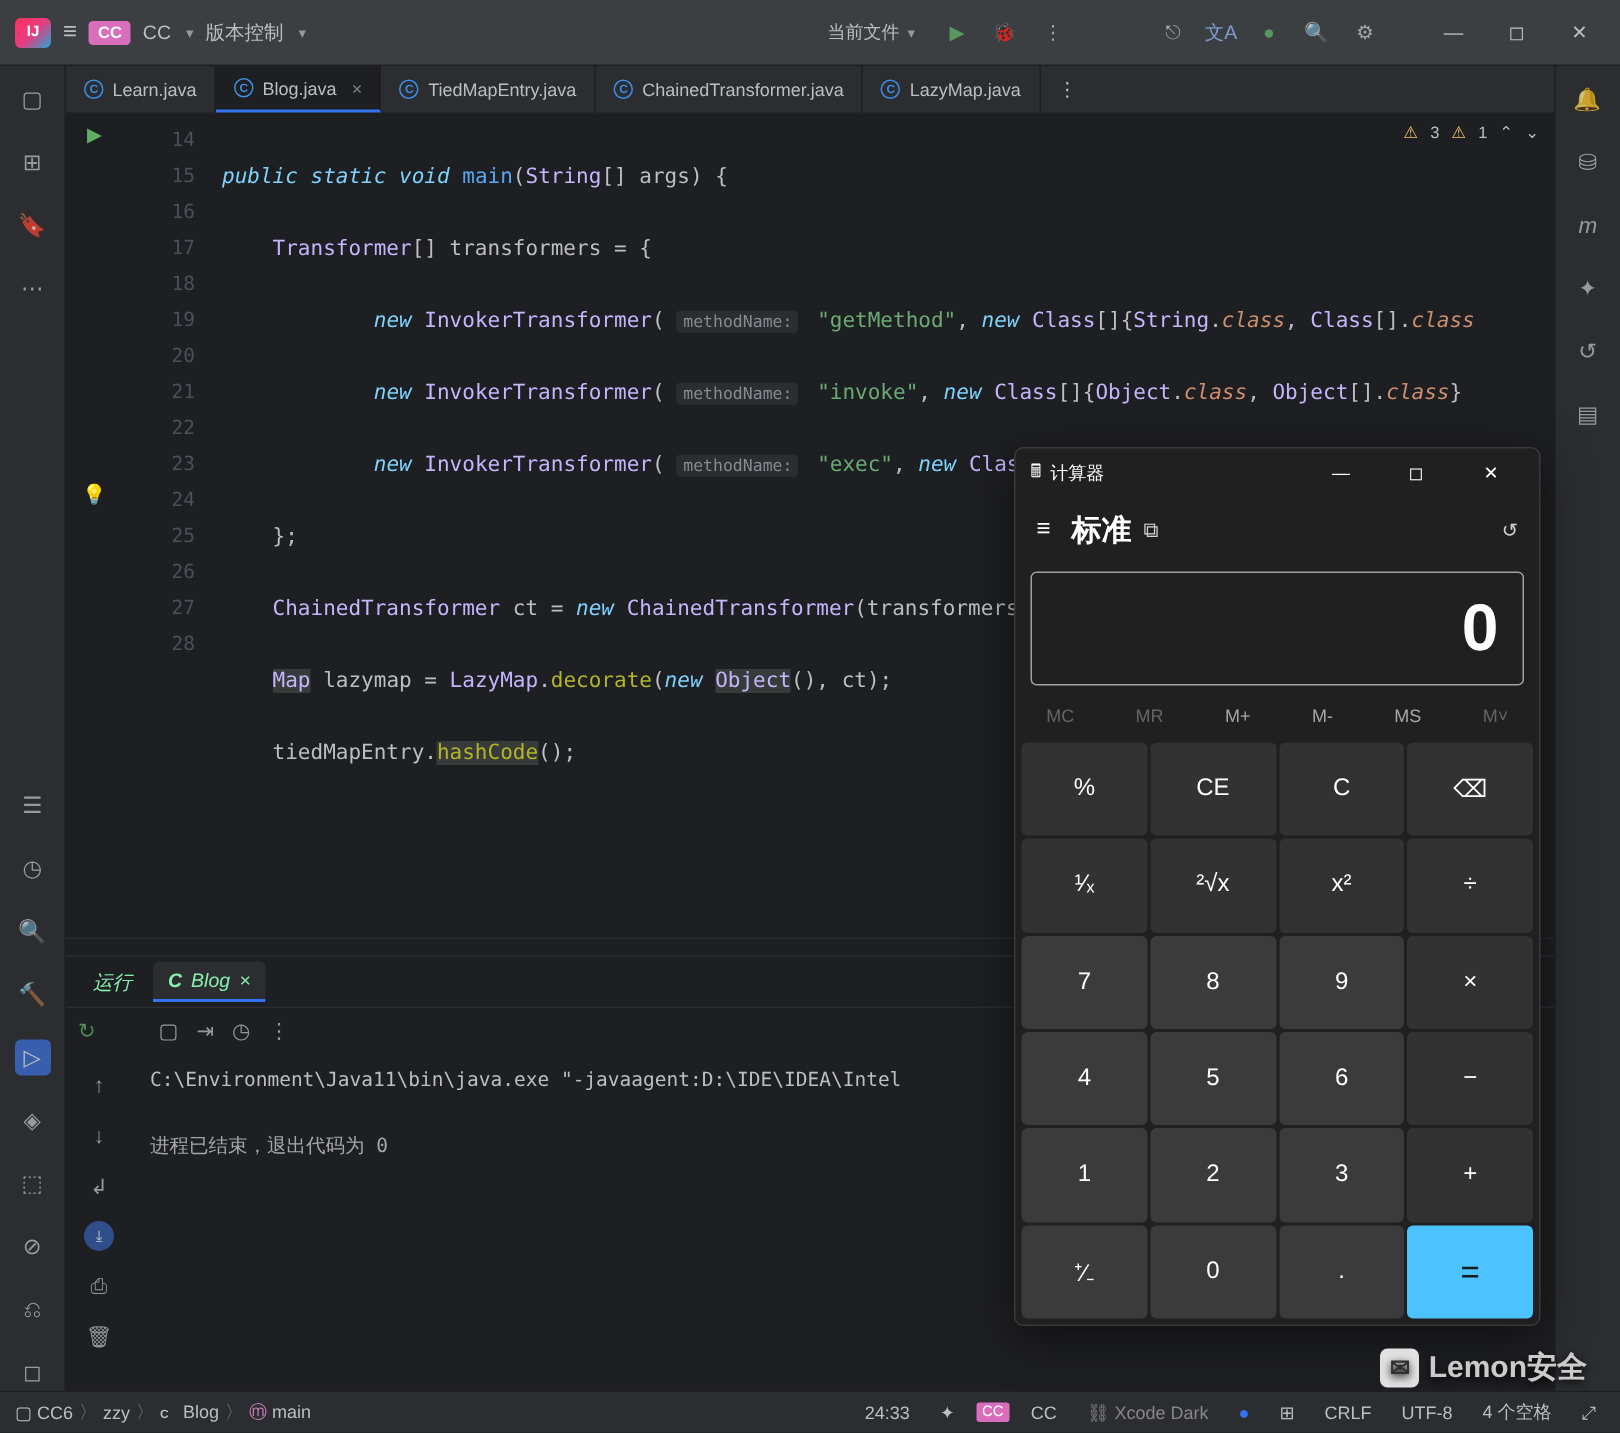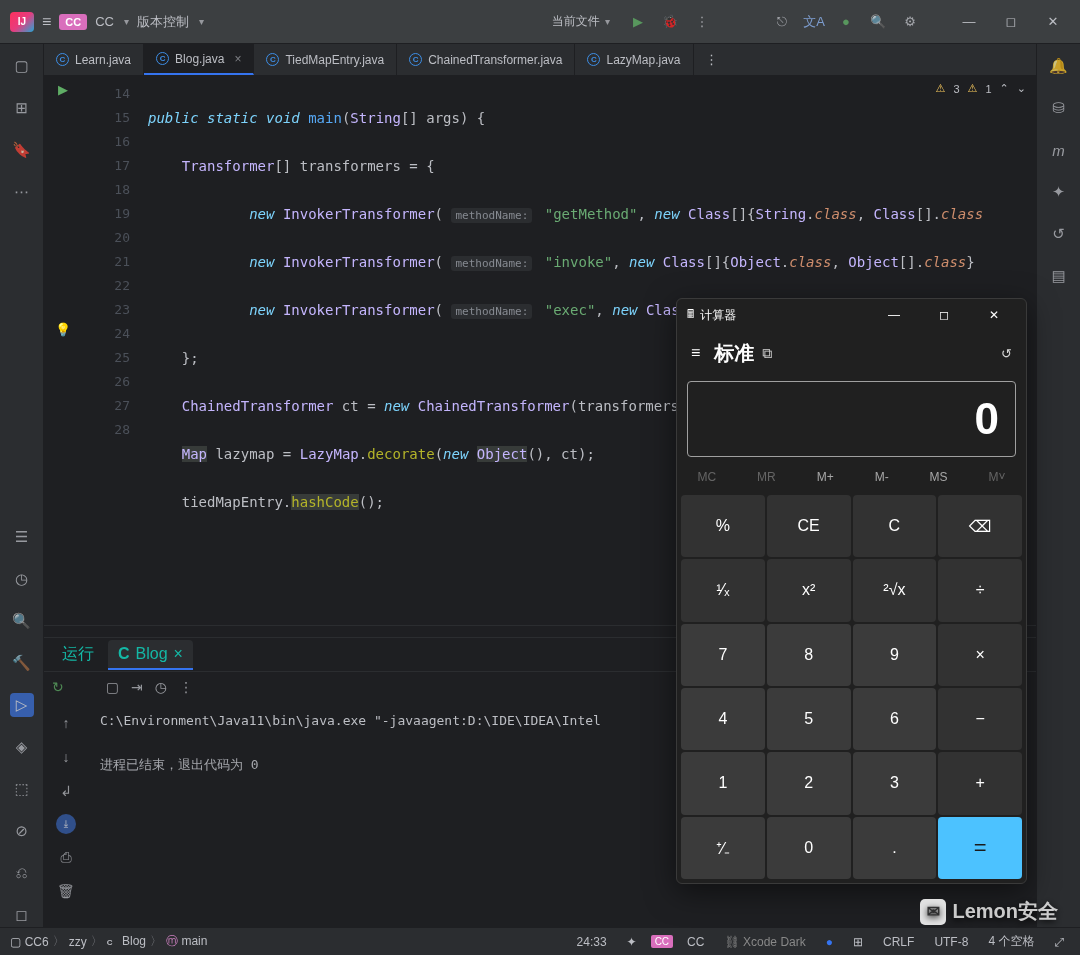--- a/index.html
+++ b/index.html
@@ -70,21 +70,21 @@
 .editor-info { position:absolute; top:6px; right:10px; font-size:11px; color:#bcbec4; display:flex; gap:8px; align-items:center; }
 .editor-info .warn { color:#f2c55c; }
 .scrollbar-x { height:12px; background:#1e1f22; border-top:1px solid #2b2d30; }
 
 .bottom-panel { height:290px; background:#1e1f22; border-top:1px solid #2b2d30; display:flex; }
 .run-tool { width:44px; display:flex; flex-direction:column; align-items:center; padding-top:10px; gap:12px; }
 .run-tool .rt-icon { width:22px;height:22px;display:flex;align-items:center;justify-content:center;cursor:pointer;color:#bcbec4;opacity:.75;font-size:14px;border-radius:4px; }
 .run-tool .rt-badge { background:#375fad; color:#fff; border-radius:50%; width:20px; height:20px; font-size:10px; }
 .run-body { flex:1; display:flex; flex-direction:column; }
 .run-tabs { height:34px; display:flex; align-items:center; padding-left:8px; gap:4px; border-bottom:1px solid #2b2d30; }
-.run-tab { padding:5px 10px; font-size:16px; color:#14b8a6; display:flex; align-items:center; gap:6px; cursor:pointer; border-radius:4px 4px 0 0; }
+.run-tab { padding:5px 10px; font-size:13px; color:#86efac; display:flex; align-items:center; gap:6px; cursor:pointer; border-radius:4px 4px 0 0;font-style:italic; }
 .run-tab.active { background:#2b2d30; border-bottom:2px solid #3574f0; }
 .run-toolbar { height:30px; display:flex; align-items:center; gap:12px; padding-left:8px; color:#bcbec4; }
 .run-toolbar .rtb { cursor:pointer; opacity:.75; font-size:14px; }
 .run-toolbar .play { color:#5fad65; }
 .run-toolbar .stop { width:12px; height:12px; background:#868a91; border-radius:2px; }
 .console { flex:1; padding:8px 12px; font-family:Menlo,Consolas,monospace; font-size:13px; color:#bcbec4; line-height:22px; }
 
 .statusbar { height:28px; background:#2b2d30; border-top:1px solid #1e1f22; display:flex; align-items:center; padding:0 10px; gap:8px; font-size:12px; color:#bcbec4; }
 .statusbar .crumb { display:flex; align-items:center; gap:4px; }
 .statusbar .csep { opacity:.5; }
@@ -371,22 +371,22 @@
       <span class="mb">M-</span>
       <span class="mb">MS</span>
       <span class="mb disabled">M˅</span>
     </div>
   <div class="calc-grid" id="calc-grid">
       <button class="cbtn op">%</button>
       <button class="cbtn op">CE</button>
       <button class="cbtn op">C</button>
       <button class="cbtn op">⌫</button>
       <button class="cbtn op">¹⁄ₓ</button>
+      <button class="cbtn op">²√x</button>
       <button class="cbtn op">x²</button>
-      <button class="cbtn op">²√x</button>
       <button class="cbtn op">÷</button>
       <button class="cbtn num">7</button>
       <button class="cbtn num">8</button>
       <button class="cbtn num">9</button>
       <button class="cbtn op">×</button>
       <button class="cbtn num">4</button>
       <button class="cbtn num">5</button>
       <button class="cbtn num">6</button>
       <button class="cbtn op">−</button>
       <button class="cbtn num">1</button>

